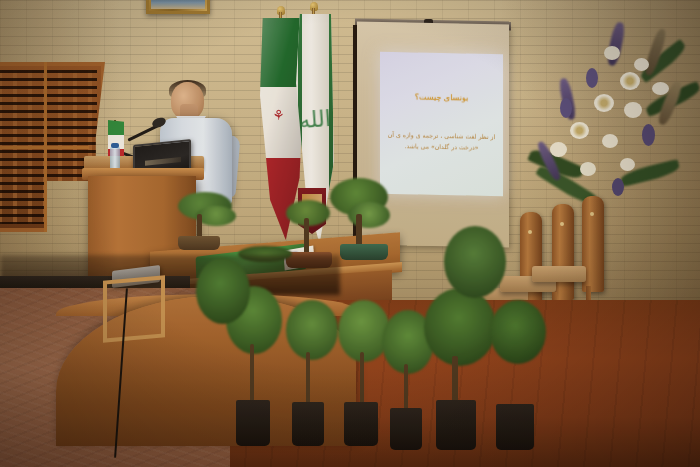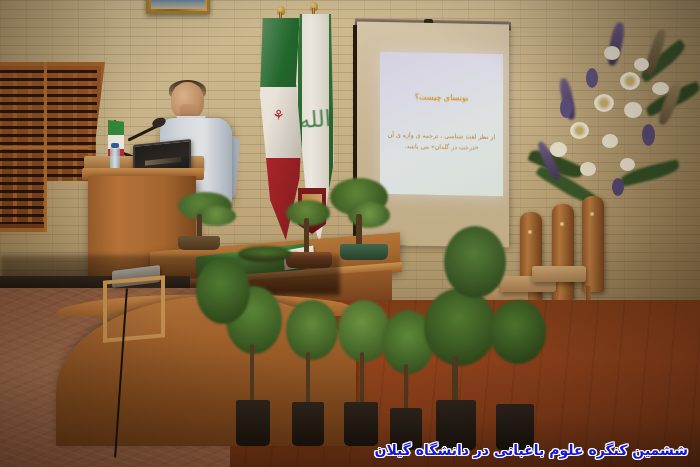--- a/index.html
+++ b/index.html
@@ -648,16 +648,15 @@
   <div class="pot pot-black" style="left:292px;top:402px;width:32px;height:44px;"></div>
 
   <div class="foliage" style="left:196px;top:258px;width:54px;height:66px;background:radial-gradient(circle at 45% 38%,#4e8035,#1f3b15);"></div>
 
   <div class="foliage" style="left:444px;top:226px;width:62px;height:72px;background:radial-gradient(circle at 48% 38%,#53803b,#203d18);"></div>
 
   <div class="warm"></div>
   <div class="vignette"></div>
 
   <div class="caption-layer">
-    <div class="cap cap-right">ششمین کنگره علوم باغبانی در دانشگاه گیلان</div>
   </div>
 
 </div>
 
 </body></html>

